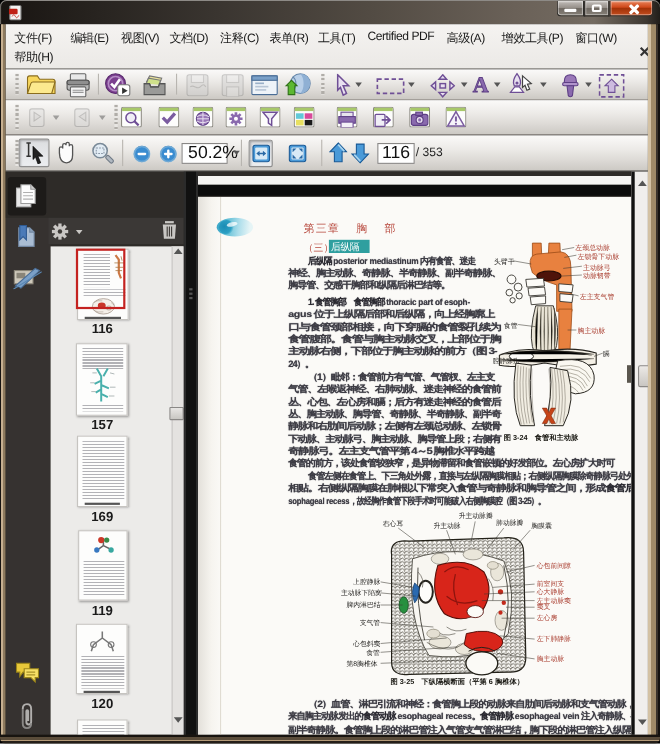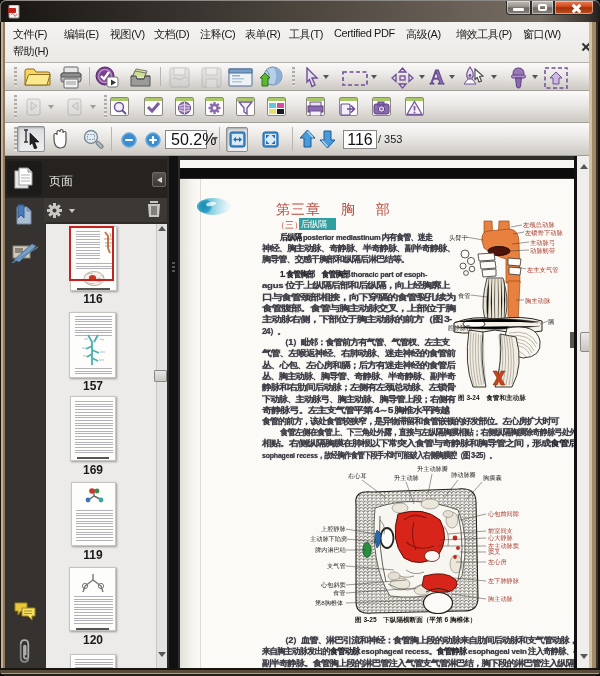--- a/index.html
+++ b/index.html
@@ -352,26 +352,20 @@
         <path d="M8.5 2.5 L14 8.5" stroke="#a6d2ee" stroke-width="1.6" fill="none"></path>
       </svg>
 <svg class="ic" style="left:314px;top:6px" width="17" height="20" viewBox="0 0 17 20">
         <path d="M8.5 19 L1 11 L5 11 L5 2 L12 2 L12 11 L16 11 Z" fill="#4a9ad8" stroke="#1a5a96"></path>
         <path d="M8.5 17.5 L3 11.5" stroke="#a6d2ee" stroke-width="1.6" fill="none"></path>
       </svg>
 <div class="zbox" style="left:338px;top:7px;width:34px;height:19px;line-height:18px;text-align:center">116</div>
 <div style="position:absolute;left:373px;top:10px;font-size:11px;color:#222">/ 353</div>
 </div>
   <div id="main">
-    <div id="phead">
-        <div class="t">页面</div>
-        <div id="collb">
-          <span style="position:absolute;left:4px;top:4px;width:0;height:0;border-top:3.5px solid transparent;border-bottom:3.5px solid transparent;border-right:5px solid #d8d6d3"></span>
-        </div>
-      </div>
     <div id="sidebar"></div>
     <div id="gearrow"></div>
     <div id="thumbs"></div>
 
 <div style="position:absolute;left:2px;top:5px;width:35px;height:35px;background:#1d1b19;border-radius:3px"></div>
 <svg class="ic" style="left:9px;top:11px" width="20" height="24" viewBox="0 0 20 24">
         <rect x="1" y="4" width="13" height="17" fill="#e8e8e8" stroke="#b8b8b8"></rect>
         <path d="M5 1 L14 1 L18 5 L18 18 L5 18 Z" fill="#fdfdfd" stroke="#9a9a9a"></path>
         <path d="M14 1 L14 5 L18 5" fill="#d0d0d0" stroke="#9a9a9a"></path>
         <g stroke="#b0b0b0">
@@ -496,21 +490,21 @@
     <div id="docarea">
       <div id="prevpage"></div>
       <div id="gapband"></div>
       <div id="page">
           <div style="position:absolute;left:0;top:0;width:22px;height:489px;background:linear-gradient(90deg,#e3e0da,#f6f4ef 55%,rgba(251,250,247,0))"></div>
           <div style="position:absolute;left:20px;top:0;width:1px;height:489px;background:#e0dcd2"></div>
           <div style="position:absolute;left:390px;top:153px;width:4px;height:16px;background:#5a564e"></div>
 <div style="position:absolute;left:17px;top:19px;width:33px;height:17px;border-radius:50%;background:linear-gradient(95deg,#2da0c4 0%,#5abcd4 30%,#a8dcea 60%,#e4f4f6 90%);opacity:.95"></div>
 <div style="position:absolute;left:19px;top:21px;width:14px;height:13px;border-radius:50%;background:radial-gradient(circle at 35% 45%,#1b8cb4 0%,#2da0c4 55%,rgba(90,188,212,0) 75%)"></div>
 <div style="position:absolute;left:26px;top:23px;width:10px;height:4px;border-radius:50%;background:rgba(255,255,255,.75);transform:rotate(-12deg)"></div>
-<div style="position:absolute;left:96px;top:22px;font-size:14px;color:#b8493e;letter-spacing:1px">第三章　 胸　 部</div>
+<div style="position:absolute;left:96px;top:22px;font-size:10px;color:#b8493e;letter-spacing:1px">第三章　 胸　 部</div>
 <div style="position:absolute;left:96px;top:40px;font-size:9px;color:#b8493e">（三）</div>
 <div style="position:absolute;left:119px;top:39px;width:37px;height:12px;background:#2f9f9f;color:#fff;font-size:9px;line-height:12px;padding-left:2px;letter-spacing:-0.5px">后纵隔</div>
 <svg style="position:absolute;left:258px;top:34px" width="136" height="192" viewBox="0 0 136 192">
 <g font-family="Liberation Sans" font-size="6.3px">
 <path d="M46 8 L46 32 L55 32 L54 8 Z" fill="#e8813f" stroke="#9a4a16" stroke-width="0.7"></path>
 <path d="M61 8 L60 30 L72 30 L71 8 Z" fill="#e8813f" stroke="#9a4a16" stroke-width="0.7"></path>
 <path d="M44 28 Q43 19 50 18 L72 16 Q81 17 81 30 L82 70 L68 70 L68 46 Q54 42 46 35 Z" fill="#e8813f" stroke="#9a4a16" stroke-width="0.7"></path>
 <path d="M70 68 L82 68 L80 110 L70 110 Z" fill="#e8813f" stroke="#9a4a16" stroke-width="0.7"></path>
 <ellipse cx="61" cy="38" rx="11" ry="4.5" fill="#4e130a" stroke="#2a0d06"></ellipse>
 <g fill="#fcfbf7" stroke="#34322c" stroke-width="0.8">

